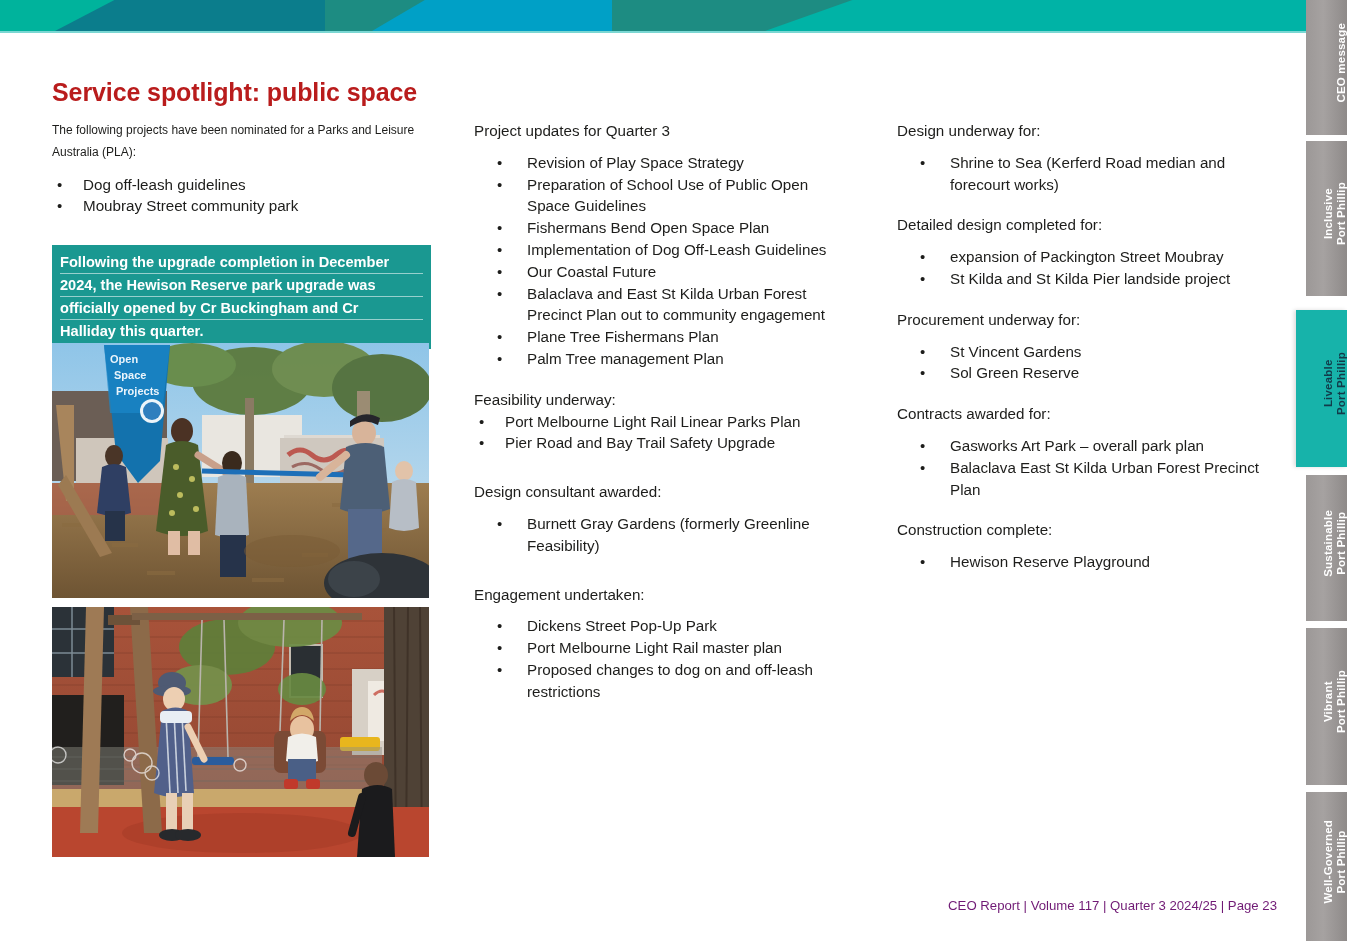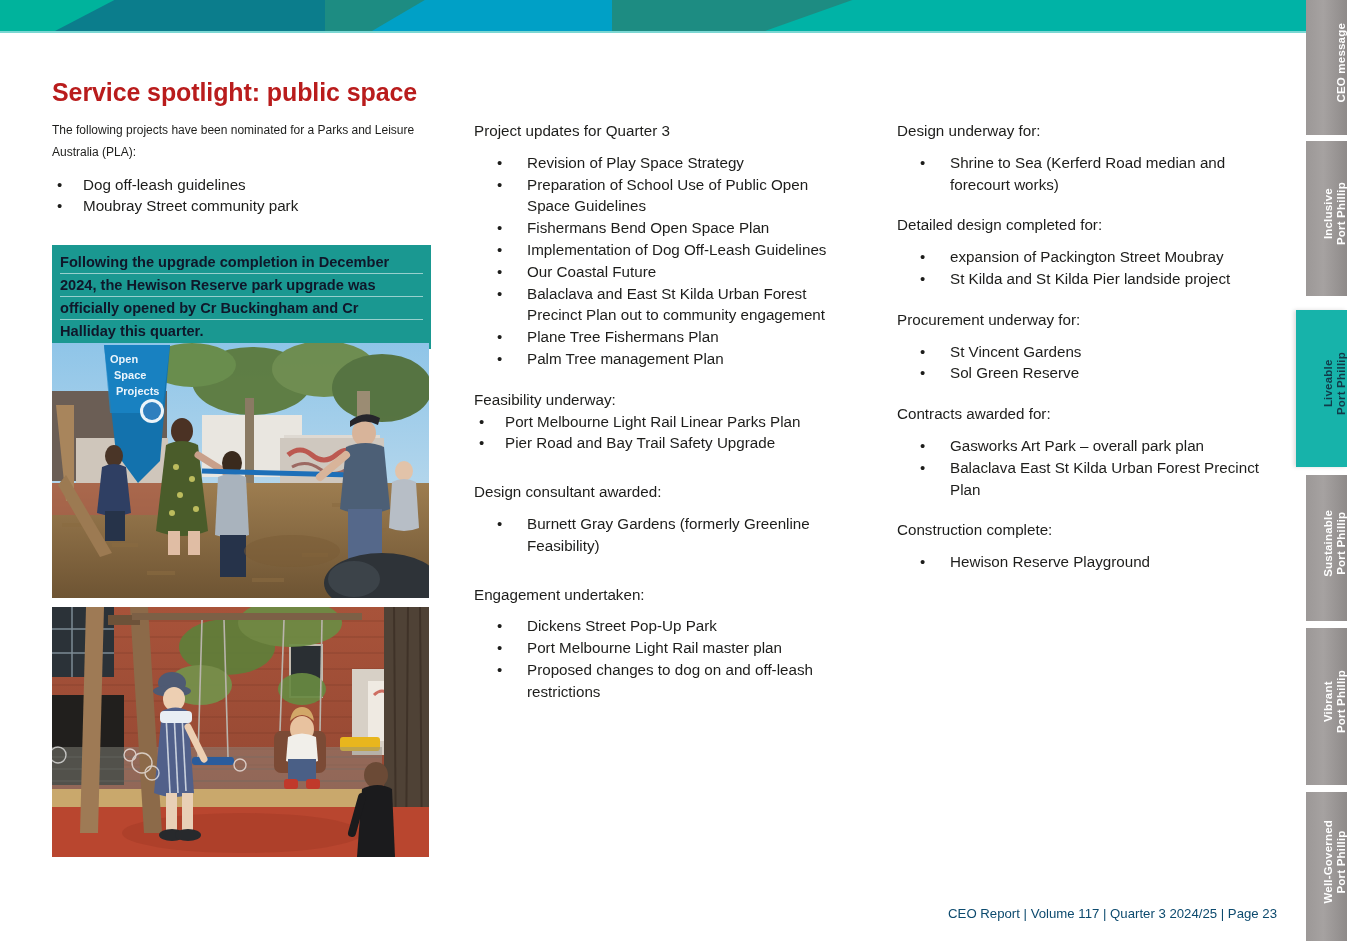--- a/index.html
+++ b/index.html
@@ -164,21 +164,21 @@
 
   .gap-s { height: 10px; }
   .gap-m { height: 19px; }
   .gap-l { height: 27px; }
 
   
   .callout {
     margin-top: 28px;
     width: 379px;
     background: #1a9891;
-    color: #0f172a;
+    color: #ffffff;
     font-weight: bold;
     font-size: 14.6px;
     line-height: 22px;
     padding: 6px 8px 7px 8px;
   }
   .callout span.line {
     display: block;
     border-bottom: 1px solid rgba(255,255,255,.55);
   }
   .callout span.line:last-child { border-bottom: none; }
@@ -194,24 +194,23 @@
   .photo-1 { top: 343px; height: 255px; }
   .photo-2 { top: 607px; height: 250px; }
   .photo svg { display: block; width: 100%; height: 100%; }
 
   
   .footer {
     position: absolute;
     right: 70px;
     top: 898px;
     font-size: 13.2px;
-    color: #0c4a6e;
+    color: #701a75;
     text-align: right;
     white-space: nowrap;
-    margin-top: 8px;
   }
 </style>
 </head>
 <body>
 
 <div id="page">
 
   <div class="banner">
     <div class="banner-shape bsh-a"></div>
     <div class="banner-shape bsh-b"></div>

